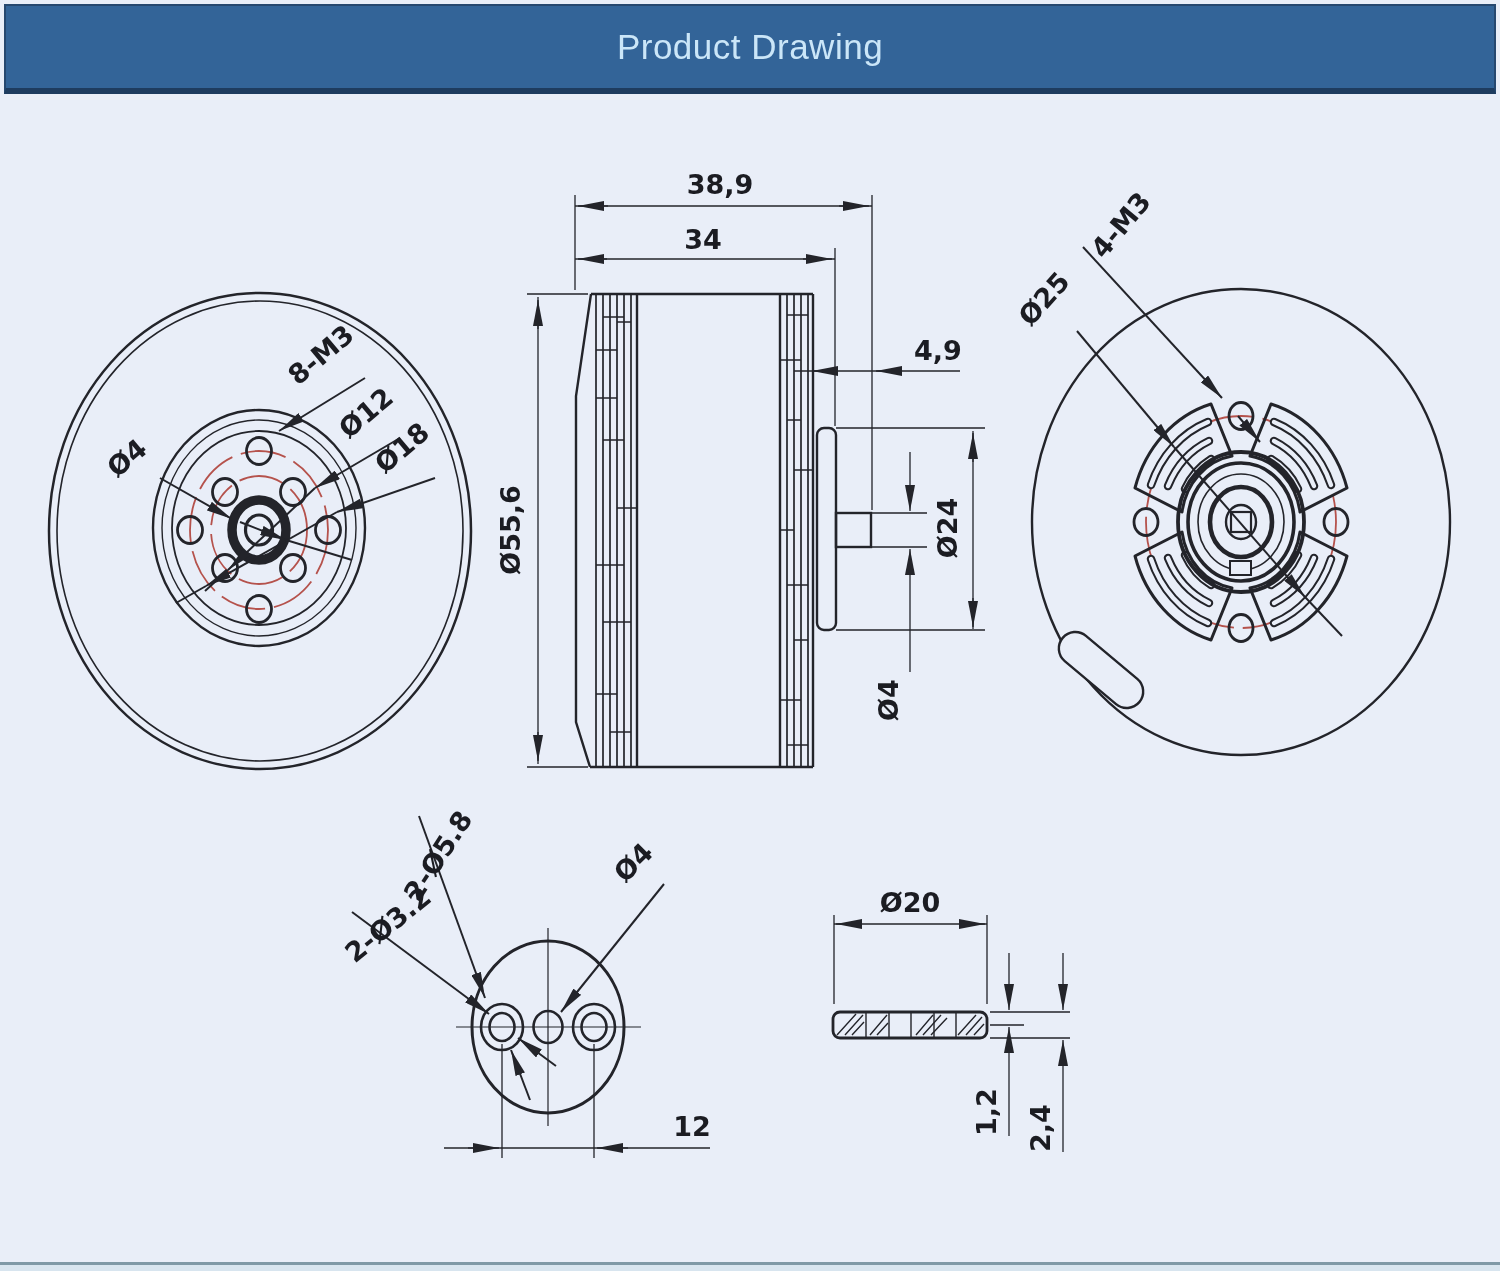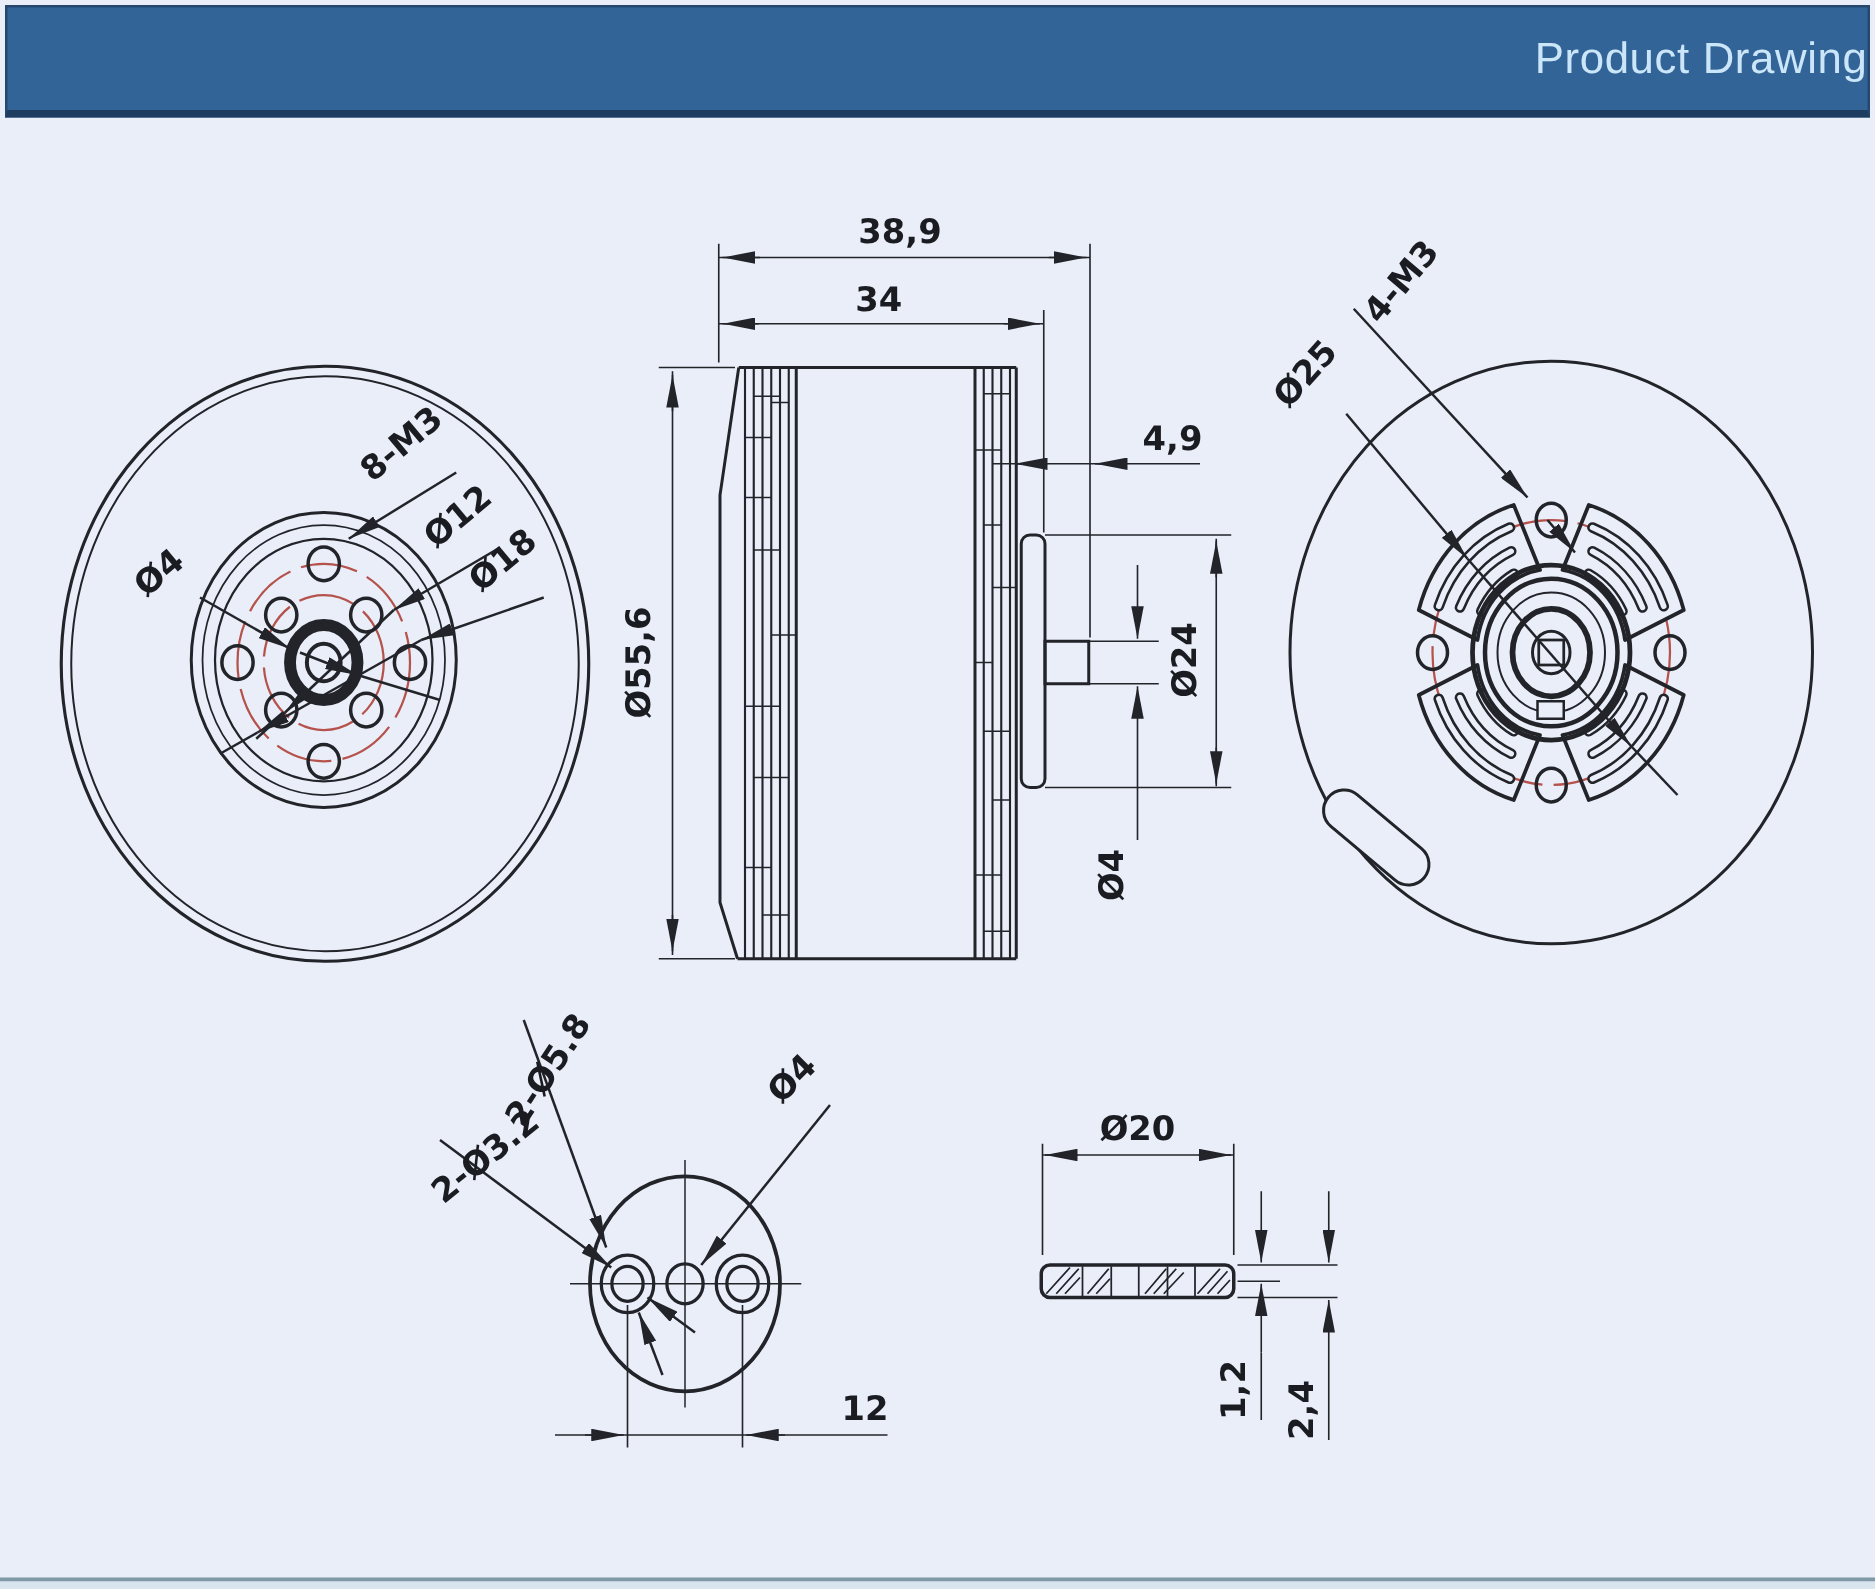--- a/index.html
+++ b/index.html
@@ -7,21 +7,21 @@
     width:1500px;height:1271px;position:relative;
     background:#e9eef8;
     font-family:"Liberation Sans", sans-serif;
     overflow:hidden;
   }
   .header-bar{
     position:absolute;left:4px;top:4px;right:4px;height:82px;
     background:#336498;
     border:2px solid #26486f;
     border-bottom:6px solid #1e3c5f;
-    display:flex;align-items:center;justify-content:flex-end;
+    display:flex;align-items:center;justify-content:center;
   }
   .header-title{
     color:#cbe6f8;font-size:35px;font-weight:400;letter-spacing:0.5px;
     font-family:"Liberation Sans", sans-serif;
   }
   .bottom-strip{
     position:absolute;left:0;right:0;bottom:0;height:6px;
     background:#d8e5ef;border-top:3px solid #7f99a6;
   }
   svg{position:absolute;left:0;top:0;}

